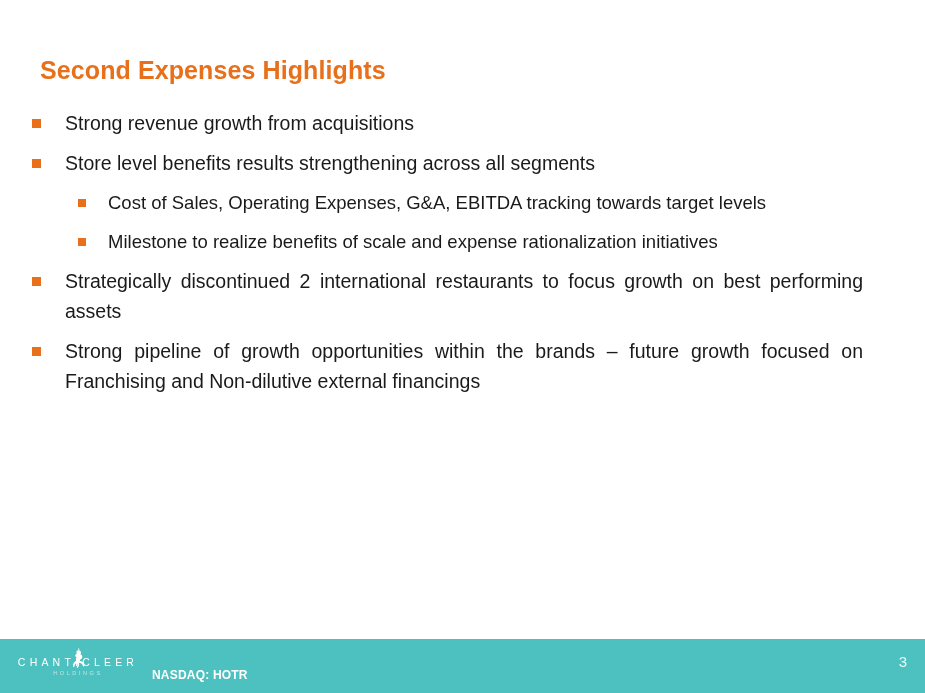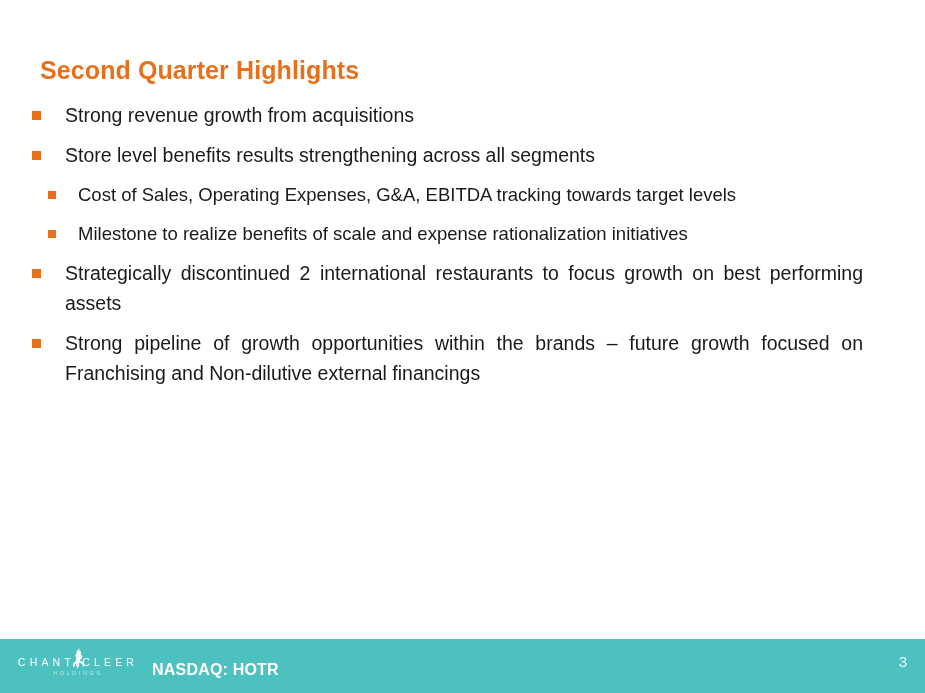--- a/index.html
+++ b/index.html
@@ -28,21 +28,21 @@
     font-weight: bold;
     color: #E8701A;
     letter-spacing: 0.1px;
     white-space: nowrap;
   }
 
   
   .body-area {
     position: absolute;
     left: 0;
-    top: 100px;
+    top: 108px;
     width: 925px;
   }
 
   .bullet-row {
     display: flex;
     align-items: flex-start;
     box-sizing: border-box;
   }
 
   
@@ -63,21 +63,21 @@
     flex: 1 1 auto;
     font-size: 19.5px;
     line-height: 30px;
     color: #1a1a1a;
     text-align: justify;
     text-justify: inter-word;
   }
 
   
   .lvl2 {
-    padding-left: 48px;
+    padding-left: 78px;
     padding-right: 62px;
     margin-bottom: 10px;
   }
   .lvl2 .marker {
     flex: 0 0 auto;
     width: 8px;
     height: 8px;
     background: #E8701A;
     margin-top: 11px;
     margin-right: 22px;
@@ -136,42 +136,42 @@
   .logo-bird {
     position: absolute;
     left: 52px;
     top: -1px;
     width: 22px;
     height: 22px;
   }
   .ticker {
     position: absolute;
     left: 152px;
-    top: 22px;
-    font-size: 16px;
+    top: 29px;
+    font-size: 12px;
     font-weight: bold;
     color: #ffffff;
     letter-spacing: 0.2px;
     white-space: nowrap;
   }
   .page-number {
     position: absolute;
     right: 18px;
     top: 14px;
     font-size: 15px;
     color: #eafaf9;
     font-weight: normal;
   }
 </style>
 </head>
 <body>
 
 <div class="slide">
 
-  <div class="slide-title">Second Quarter Highlights</div>
+  <div class="slide-title">Second Expenses Highlights</div>
 
   <div class="body-area">
 
     <div class="bullet-row lvl1">
       <span class="marker"></span>
       <span class="btext">Strong revenue growth from acquisitions</span>
     </div>
 
     <div class="bullet-row lvl1">
       <span class="marker"></span>

